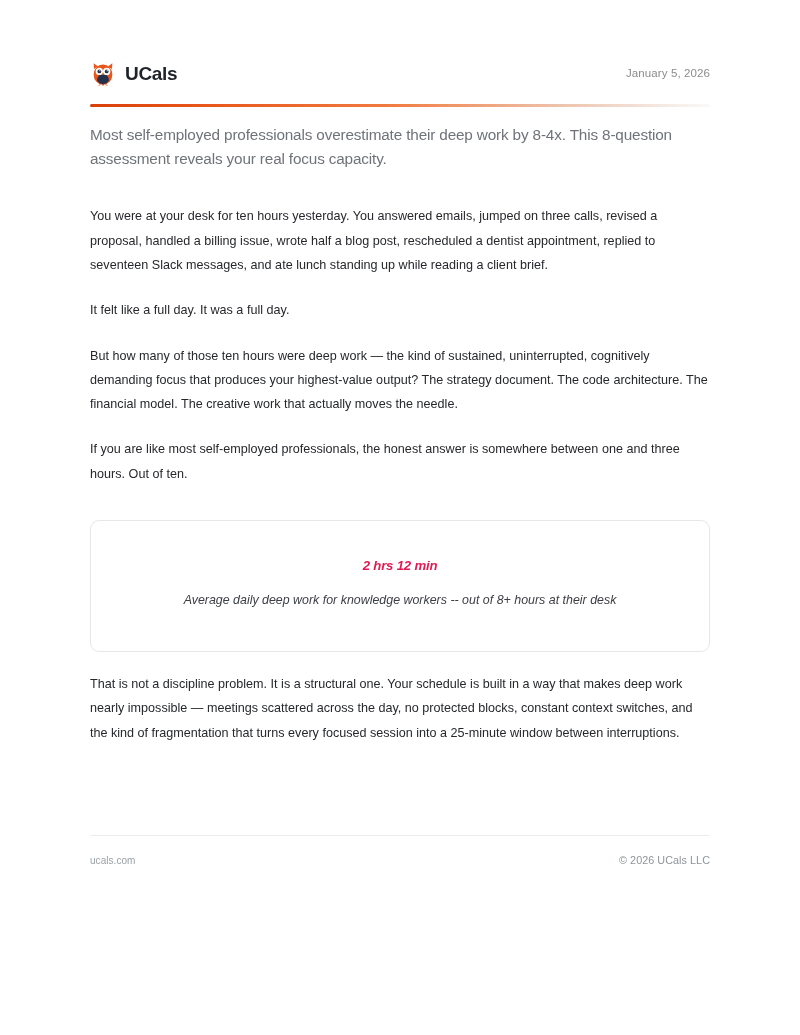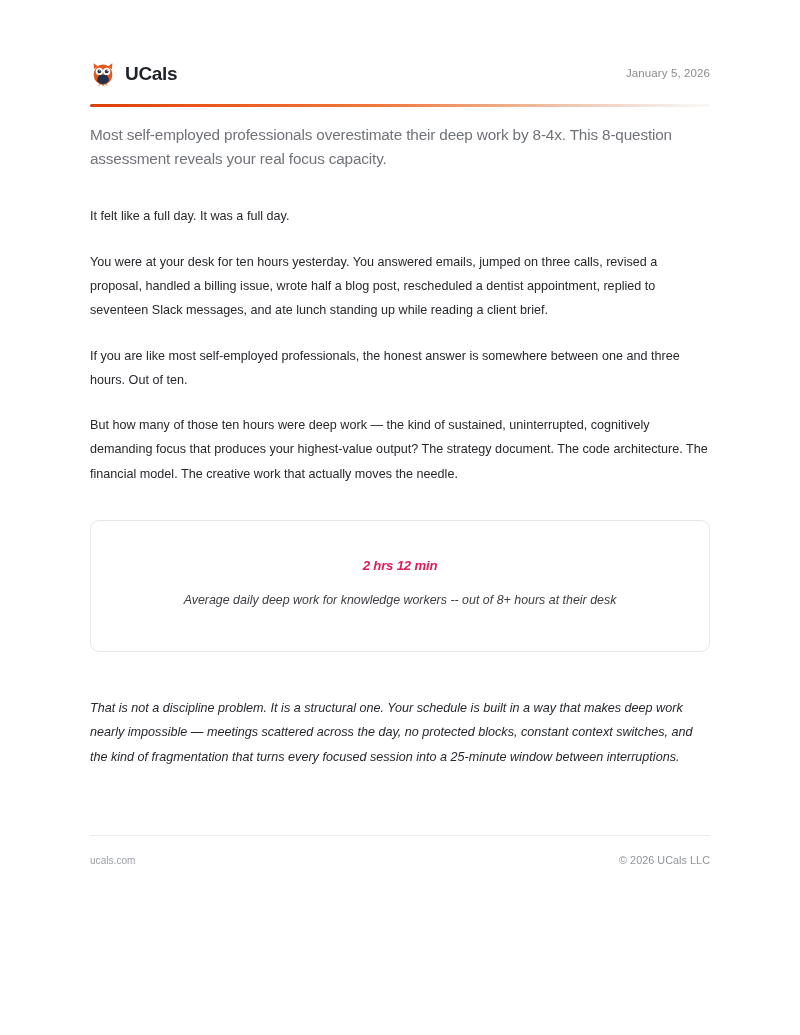--- a/index.html
+++ b/index.html
@@ -138,22 +138,21 @@
     letter-spacing: -0.05px;
   }
   .stat-source .source-url {
     color: #b7bcc0;
     font-size: 9.6px;
     font-weight: normal;
     letter-spacing: 0.02px;
   }
 
   .body-copy-tail {
-    margin-top: 44px;
-    font-style: italic;
+    margin-top: 20px;
   }
   .body-copy-tail p {
     margin: 0;
     font-size: 12.6px;
     line-height: 1.93;
     color: #26282c;
   }
 
   
   .footer {
@@ -213,24 +212,24 @@
         <span class="brand-name">UCals</span>
       </div>
       <div class="issue-date">January 5, 2026</div>
     </div>
 
     <div class="rule-gradient"></div>
 
     <p class="subhead">Most self-employed professionals overestimate their deep work by 8-4x. This 8-question assessment reveals your real focus capacity.</p>
 
     <div class="body-copy">
+      <p>You were at your desk for ten hours yesterday. You answered emails, jumped on three calls, revised a proposal, handled a billing issue, wrote half a blog post, rescheduled a dentist appointment, replied to seventeen Slack messages, and ate lunch standing up while reading a client brief.</p>
       <p>It felt like a full day. It was a full day.</p>
-      <p>You were at your desk for ten hours yesterday. You answered emails, jumped on three calls, revised a proposal, handled a billing issue, wrote half a blog post, rescheduled a dentist appointment, replied to seventeen Slack messages, and ate lunch standing up while reading a client brief.</p>
+      <p>But how many of those ten hours were deep work — the kind of sustained, uninterrupted, cognitively demanding focus that produces your highest-value output? The strategy document. The code architecture. The financial model. The creative work that actually moves the needle.</p>
       <p>If you are like most self-employed professionals, the honest answer is somewhere between one and three hours. Out of ten.</p>
-      <p>But how many of those ten hours were deep work — the kind of sustained, uninterrupted, cognitively demanding focus that produces your highest-value output? The strategy document. The code architecture. The financial model. The creative work that actually moves the needle.</p>
     </div>
 
     <div class="stat-card">
       <div class="stat-value">2 hrs 12 min</div>
       <div class="stat-label">Average daily deep work for knowledge workers -- out of 8+ hours at their desk</div>
     </div>
 
     <div class="body-copy-tail">
       <p>That is not a discipline problem. It is a structural one. Your schedule is built in a way that makes deep work nearly impossible — meetings scattered across the day, no protected blocks, constant context switches, and the kind of fragmentation that turns every focused session into a 25-minute window between interruptions.</p>
     </div>

